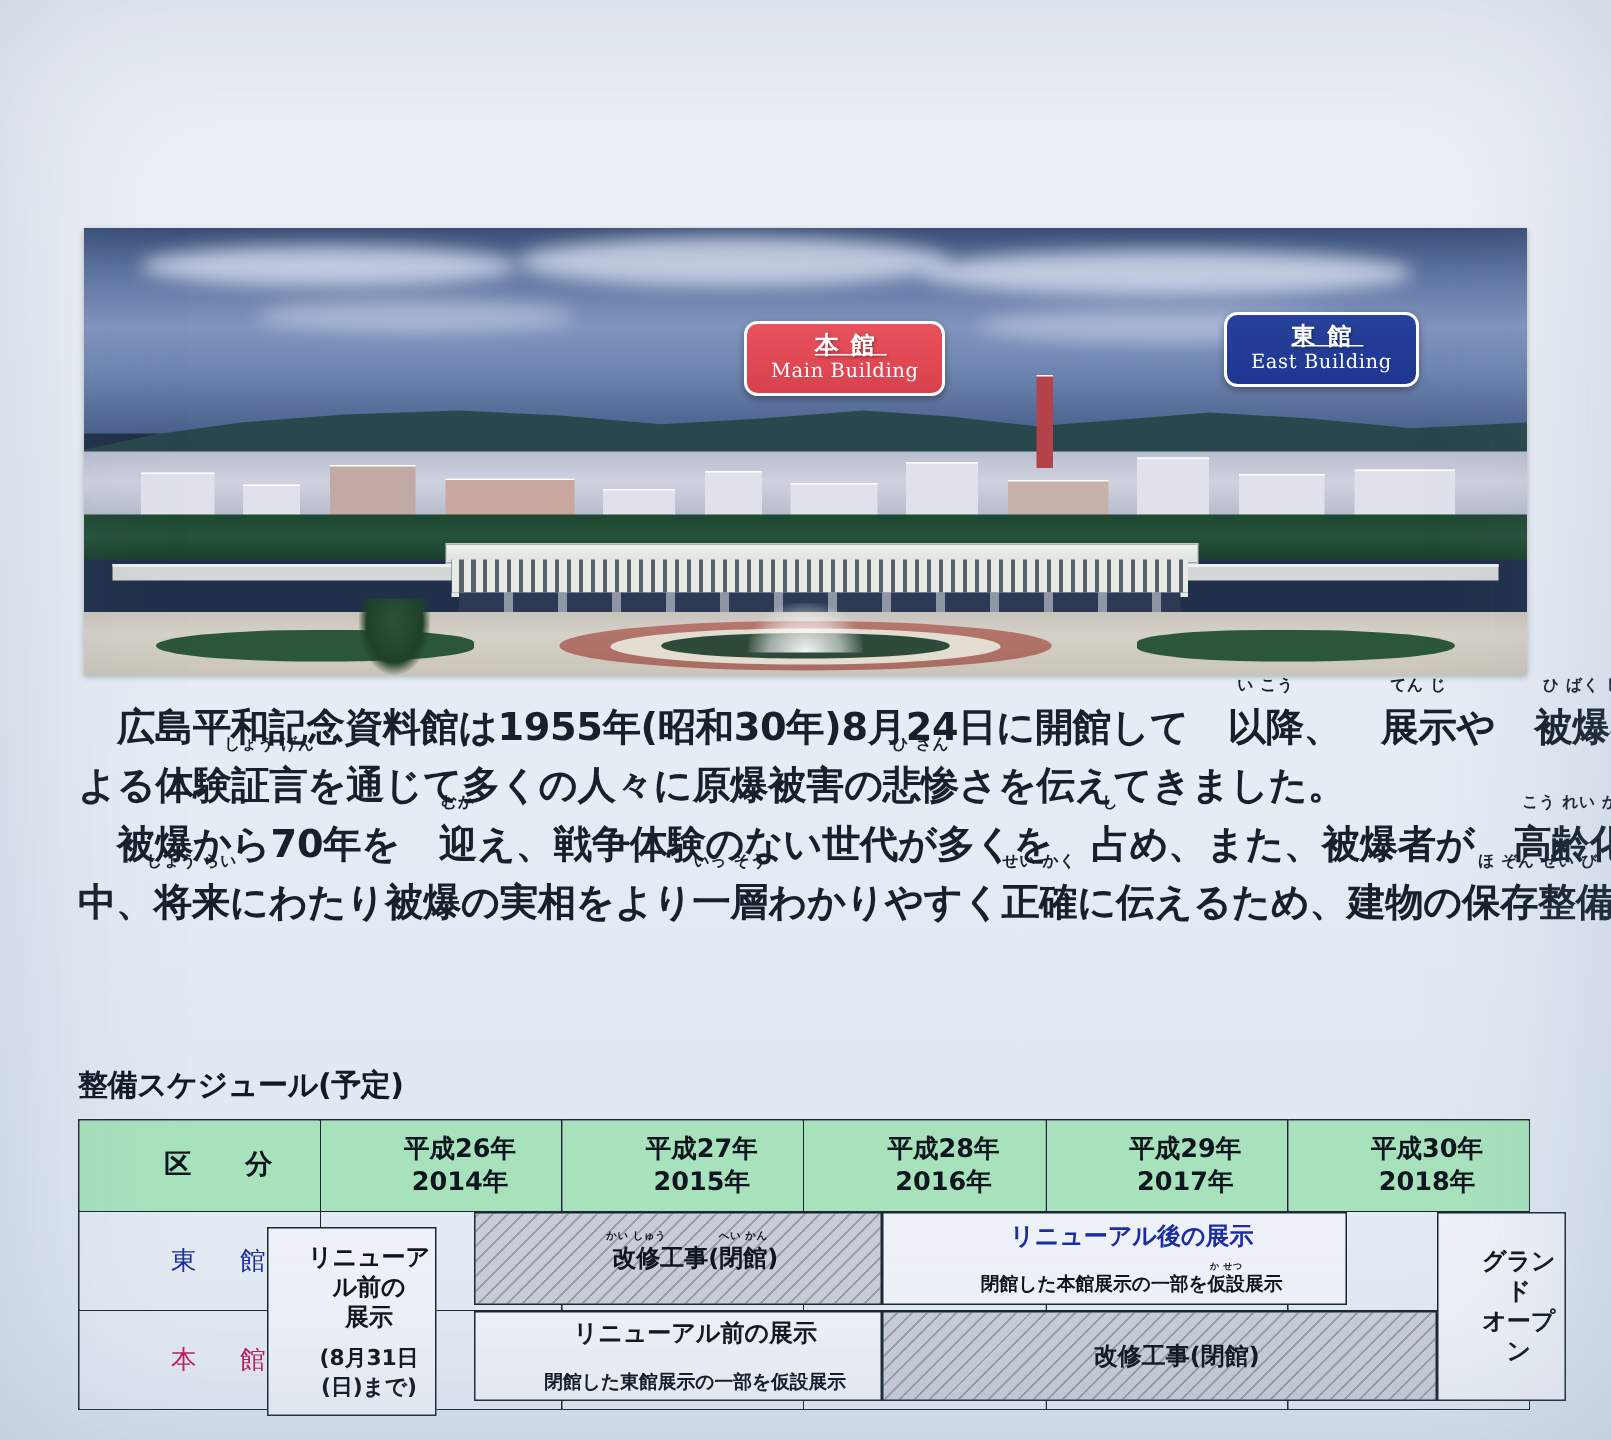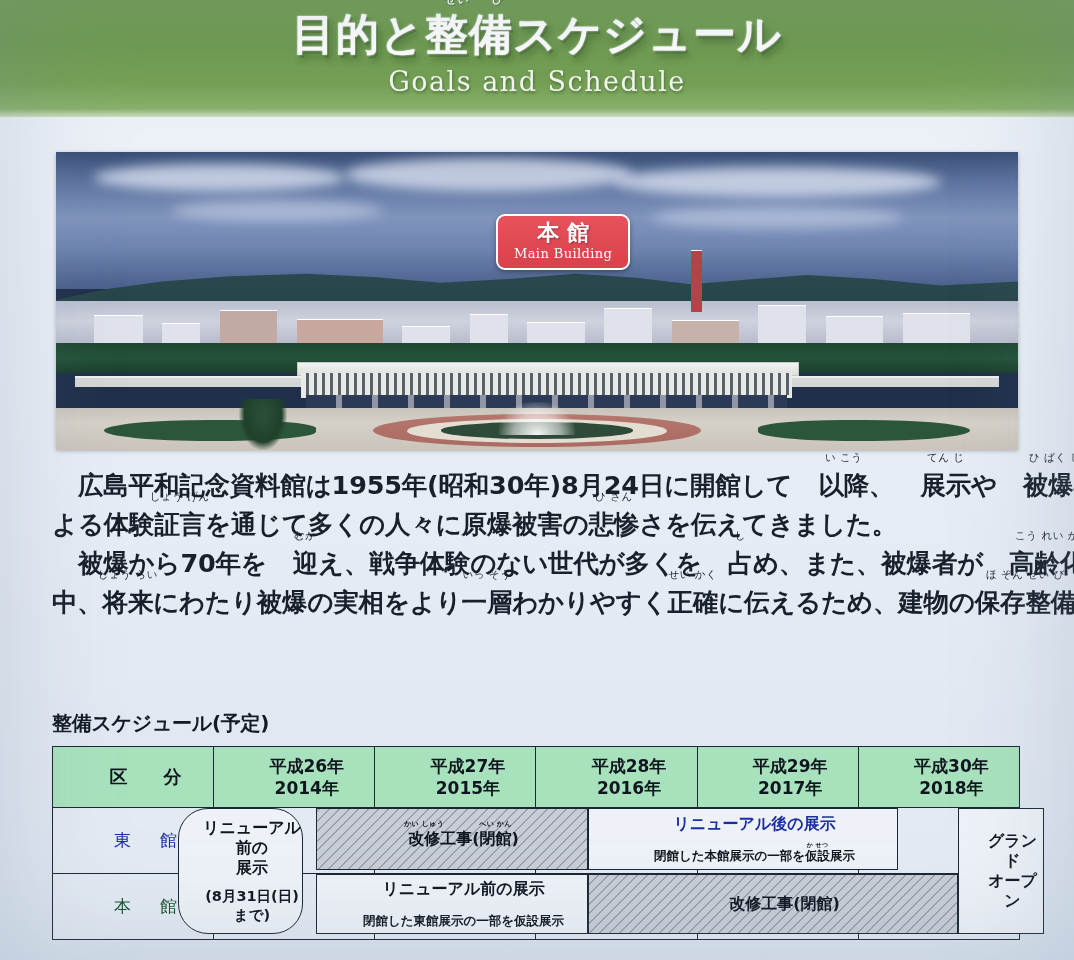--- a/index.html
+++ b/index.html
@@ -86,53 +86,53 @@
   .hedgeL{position:absolute;left:5%;top:90%;width:22%;height:7%;border-radius:50% 40% 45% 50%;background:#2c5639;}
   .hedgeR{position:absolute;right:5%;top:90%;width:22%;height:7%;border-radius:40% 50% 50% 45%;background:#2c5639;}
   .conifer{position:absolute;left:19%;top:83%;width:5%;height:17%;
     background:radial-gradient(ellipse at 50% 30%,#2a5238 0%,#1f4029 55%,rgba(31,64,41,0) 72%);}
   
   .tag{
     position:absolute;border-radius:9px;border:2px solid #ffffff;
     text-align:center;color:#fff;padding:5px 16px 7px 16px;
     box-shadow:0 2px 5px rgba(0,0,0,.35);
   }
-  .tag .tag-jp{font-size:22px;font-weight:700;letter-spacing:8px;text-indent:8px;line-height:1.1;
-    text-shadow:1px 1px 2px rgba(0,0,0,.35);}
+  .tag .tag-jp{font-size:16px;font-weight:700;letter-spacing:8px;text-indent:8px;line-height:1.1;
+    text-shadow:1px 1px 2px rgba(0,0,0,.35);text-decoration:underline;}
   .tag .tag-en{font-family:"DejaVu Serif","Liberation Serif",serif;font-size:13px;margin-top:1px;letter-spacing:.4px;}
   .tag-main{left:440px;top:62px;background:linear-gradient(180deg,#e8525c 0%,#d9414d 100%);}
   .tag-east{left:760px;top:56px;background:linear-gradient(180deg,#27429b 0%,#1e3691 100%);}
   
   .body-text{position:absolute;left:52px;top:466px;width:978px;color:#17202b;}
   .ptxt{
     font-size:25.5px;font-weight:700;line-height:39px;letter-spacing:-.2px;
     white-space:nowrap;position:relative;
   }
   .ptxt.indent{text-indent:26px;}
   .ruby{position:relative;display:inline-block;}
   .ruby > .rt{
     position:absolute;left:50%;transform:translateX(-50%);
-    top:-14px;font-size:10.5px;font-weight:400;letter-spacing:.5px;
+    top:-14px;font-size:10.5px;font-weight:700;letter-spacing:.5px;
     white-space:nowrap;line-height:11px;
   }
   
   .sched-label{
     position:absolute;left:52px;top:710px;font-size:20px;font-weight:700;color:#121a24;
     letter-spacing:-.3px;
   }
   .table-wrap{position:absolute;left:52px;top:746px;width:968px;height:194px;}
   table.sched{border-collapse:collapse;width:968px;height:194px;table-layout:fixed;
     font-size:15px;color:#10161f;}
   table.sched td{border:1.6px solid #1b2733;text-align:center;vertical-align:middle;
     background:#e3eaf3;position:relative;padding-left:26px;}
   table.sched tr.head td{background:#a8e2bd;font-size:17px;font-weight:700;line-height:22px;height:58px;}
   table.sched tr.head td.kubun{letter-spacing:9px;text-indent:9px;font-size:18px;}
   td.rowhdr{width:108px;font-size:17px;font-weight:400;letter-spacing:6px;text-indent:6px;}
   td.rowhdr.east{color:#1b2ea0;}
-  td.rowhdr.main{color:#14532d;}
+  td.rowhdr.main{color:#be185d;}
   td.slot{padding:0;}
   .bars{position:absolute;left:108px;top:58px;width:858px;height:134px;}
   .bar{
     position:absolute;border:1.8px solid #1b2733;box-sizing:border-box;
     display:flex;flex-direction:column;align-items:center;justify-content:center;
     text-align:center;line-height:1.25;padding-left:23px;
   }
   .bar.plain{background:#eef2f8;}
   .bar.hatch{
     background:
@@ -148,32 +148,20 @@
     font-size:7px;font-weight:700;letter-spacing:.3px;white-space:nowrap;line-height:8px;}
   .ruby-xs > .rt{top:-7px;font-size:6px;line-height:7px;}
   .vignette{position:absolute;inset:0;pointer-events:none;
     box-shadow:inset 0 0 120px rgba(120,140,165,.30);}
 </style>
 </head>
 <body>
 
 <div id="page">
 
-  <div class="header-band">
-    <div class="title-wrap">
-      <div class="jp-title">
-        <span class="furi-row">
-          <span class="furi-title" style="left:153px;">せい</span>
-          <span class="furi-title" style="left:200px;">び</span>
-        </span>
-        <span>目的と整備スケジュール</span>
-      </div>
-      <div class="en-title">Goals and Schedule</div>
-    </div>
-  </div>
 
   <div class="photo">
     <div class="sky"></div>
     <div class="cloud" style="left:4%;top:4%;width:26%;height:9%;"></div>
     <div class="cloud" style="left:30%;top:2%;width:30%;height:11%;"></div>
     <div class="cloud" style="left:58%;top:5%;width:34%;height:10%;"></div>
     <div class="cloud" style="left:12%;top:16%;width:22%;height:7%;opacity:.6;"></div>
     <div class="cloud" style="left:62%;top:18%;width:26%;height:8%;opacity:.55;"></div>
     <div class="mountains"></div>
     <div class="city">
@@ -203,20 +191,24 @@
     <div class="pond-outer"></div>
     <div class="pond-mid"></div>
     <div class="pond-in"></div>
     <div class="fountain"></div>
     <div class="conifer"></div>
 
     <div class="tag tag-main">
       <div class="tag-jp">本館</div>
       <div class="tag-en">Main Building</div>
     </div>
+    <div class="tag tag-east">
+      <div class="tag-jp">東館</div>
+      <div class="tag-en">East Building</div>
+    </div>
   </div>
 
   <div class="body-text">
     <div class="ptxt indent">
       広島平和記念資料館は1955年(昭和30年)8月24日に開館して<span class="ruby"><span class="rt">い こう</span>以降</span>、<span class="ruby"><span class="rt">てん じ</span>展示</span>や<span class="ruby"><span class="rt">ひ ばく しゃ</span>被爆者</span>に
     </div>
     <div class="ptxt">
       よる体験<span class="ruby"><span class="rt">しょう げん</span>証言</span>を通じて多くの人々に原爆被害の<span class="ruby"><span class="rt">ひ さん</span>悲惨</span>さを伝えてきました。
     </div>
     <div class="ptxt indent">
@@ -269,21 +261,21 @@
         <td class="slot"></td>
         <td class="slot"></td>
         <td class="slot"></td>
         <td class="slot"></td>
       </tr>
     </tbody>
       </table>
 
     <div class="bars">
 
-      <div class="bar plain" style="left:18px;top:4px;width:125px;height:126px;border-radius:30px;">
+      <div class="bar plain" style="left:18px;top:14px;width:113px;height:126px;">
         <div class="b1">リニューアル前の</div>
         <div class="b1">展示</div>
         <div class="b3">(8月31日(日)まで)</div>
       </div>
 
       <div class="bar hatch" style="left:156px;top:4px;width:272px;height:62px;">
         <div class="b1"><span class="ruby-s"><span class="rt">かい しゅう</span>改修</span>工事(<span class="ruby-s"><span class="rt">へい かん</span>閉館</span>)</div>
       </div>
 
       <div class="bar plain" style="left:428px;top:4px;width:310px;height:62px;">

